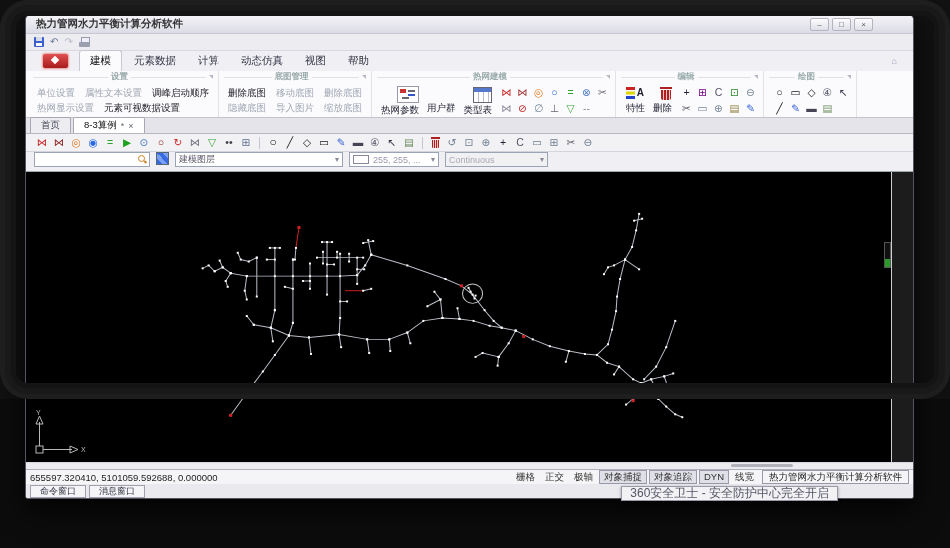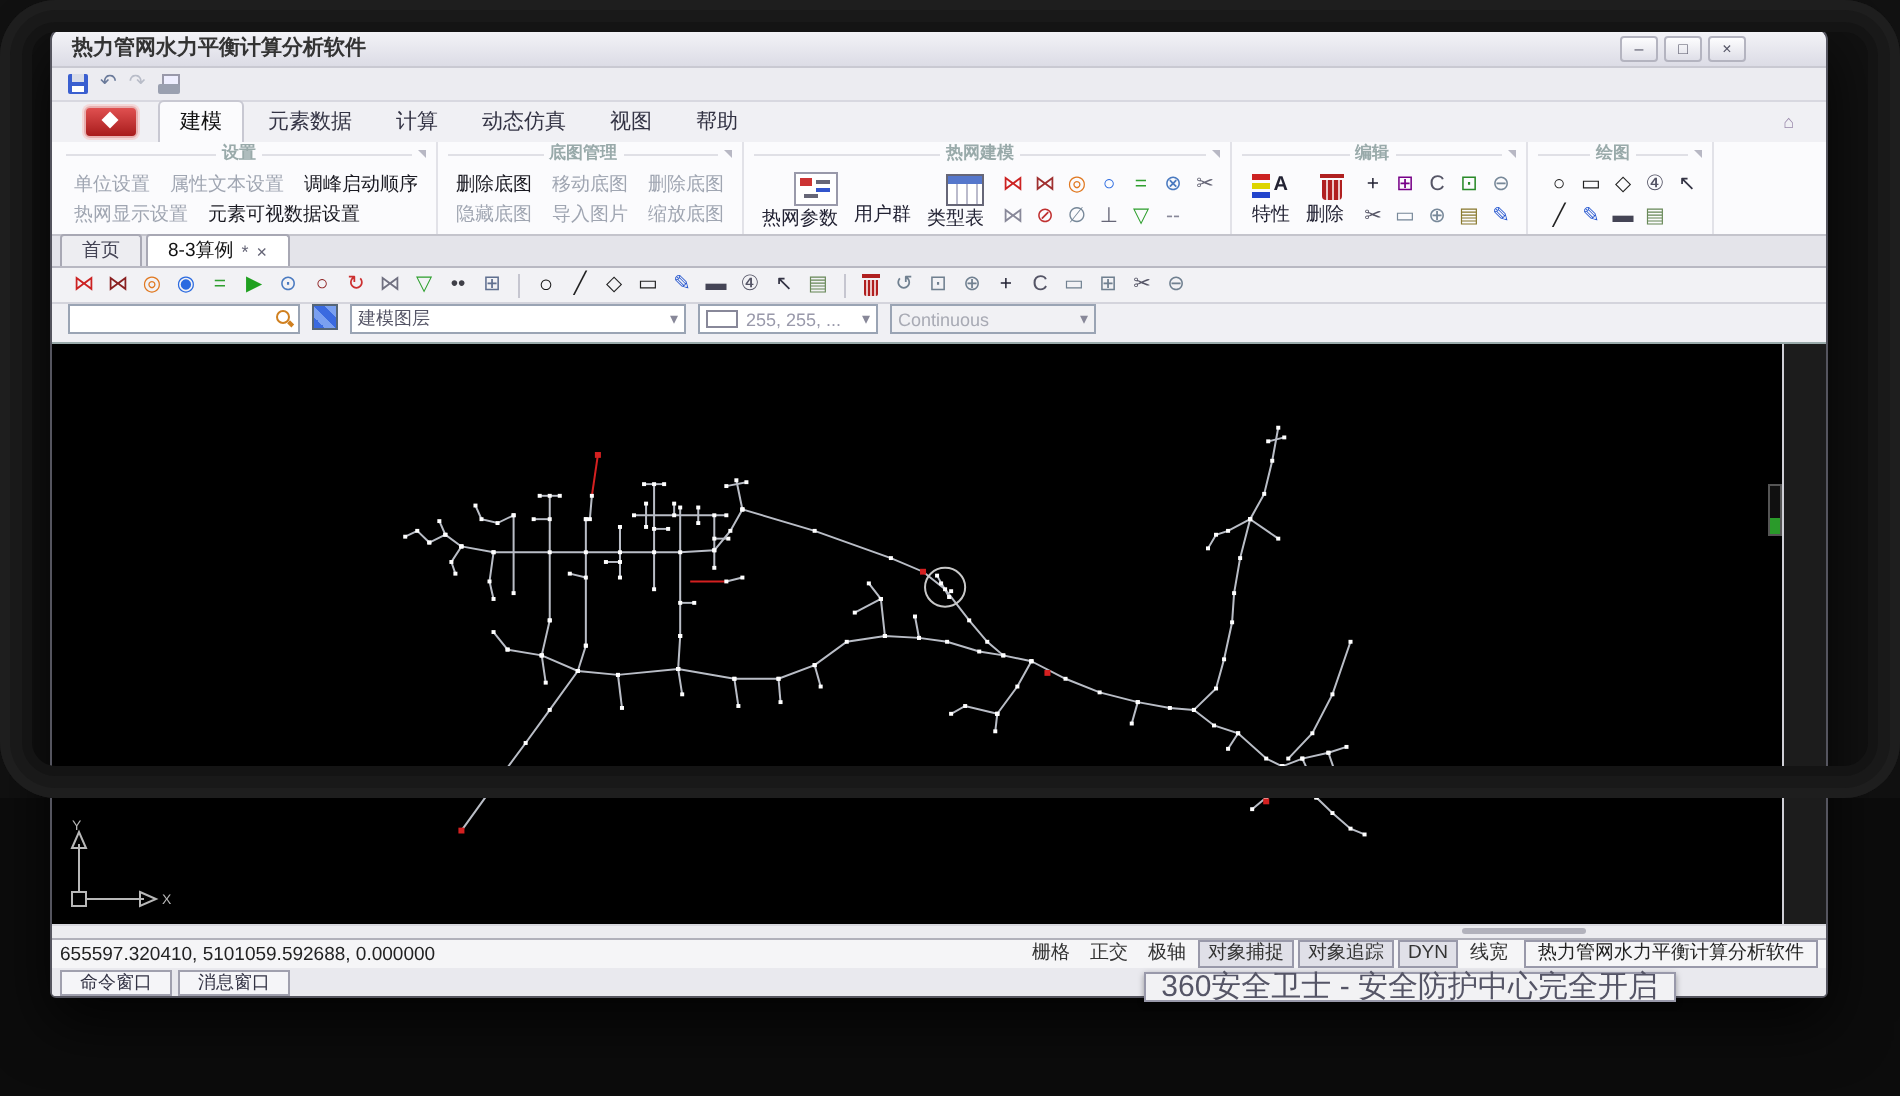--- a/index.html
+++ b/index.html
@@ -107,21 +107,21 @@
   
   .coordsrow{height:14px;flex:0 0 14px;display:flex;align-items:center;background:#f5f5f7;border-top:1px solid #b0b0ba;font-size:9.5px;color:#222;padding:0 4px;}
   .coords{white-space:nowrap;}
   .stoggles{margin-left:auto;display:flex;align-items:center;}
   .stoggle{padding:0 4px;margin:0 1px;color:#333;line-height:12px;}
   .stoggle.pressed{border:1px solid #99a;background:#e0e0e8;}
   .sapp{border:1px solid #99a;padding:0 6px;margin-left:3px;line-height:12px;color:#222;}
   .btabs{height:14px;flex:0 0 14px;display:flex;align-items:center;background:#e9e9ee;padding-left:4px;gap:3px;position:relative;border-radius:0 0 2px 2px;}
   .btab{border:1px solid #a0a0ae;font-size:9px;color:#334;padding:0 9px;background:#f5f5f8;line-height:11px;}
   .notif{position:absolute;right:75px;bottom:-3px;height:13px;line-height:13px;border:1px solid #99a;background:#f2f2f4;color:#556;
-    font-size:15px;padding:0 8px;box-shadow:0 1px 3px rgba(0,0,0,.35);z-index:20;white-space:nowrap;}
+    font-size:12px;padding:0 8px;box-shadow:0 1px 3px rgba(0,0,0,.35);z-index:20;white-space:nowrap;}
 </style>
 </head>
 <body>
 
 <div class="stage">
   <div class="win">
 
     <div class="titlebar">
       <span class="title">热力管网水力平衡计算分析软件</span>
       <span class="wctrls">

